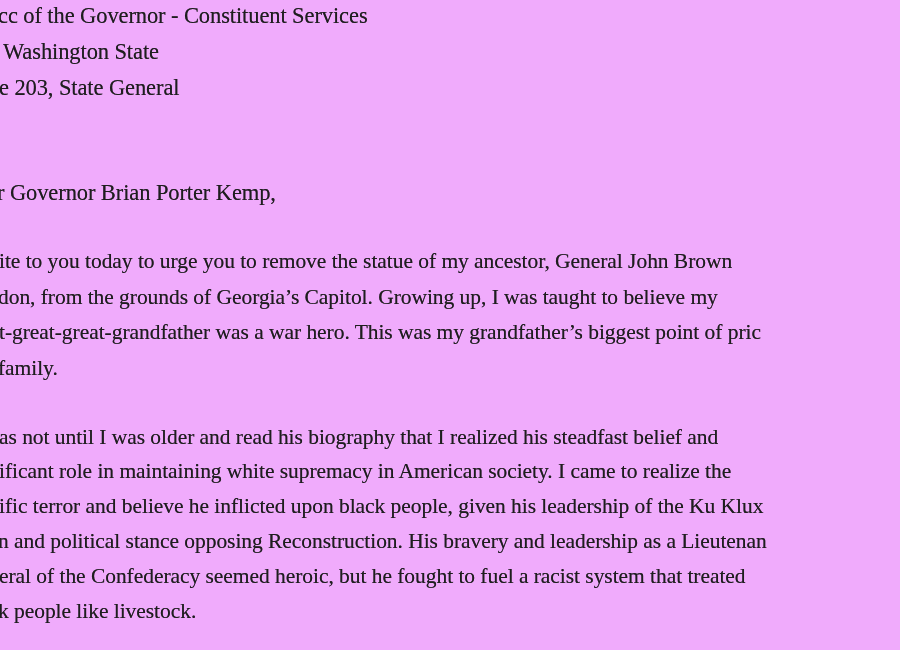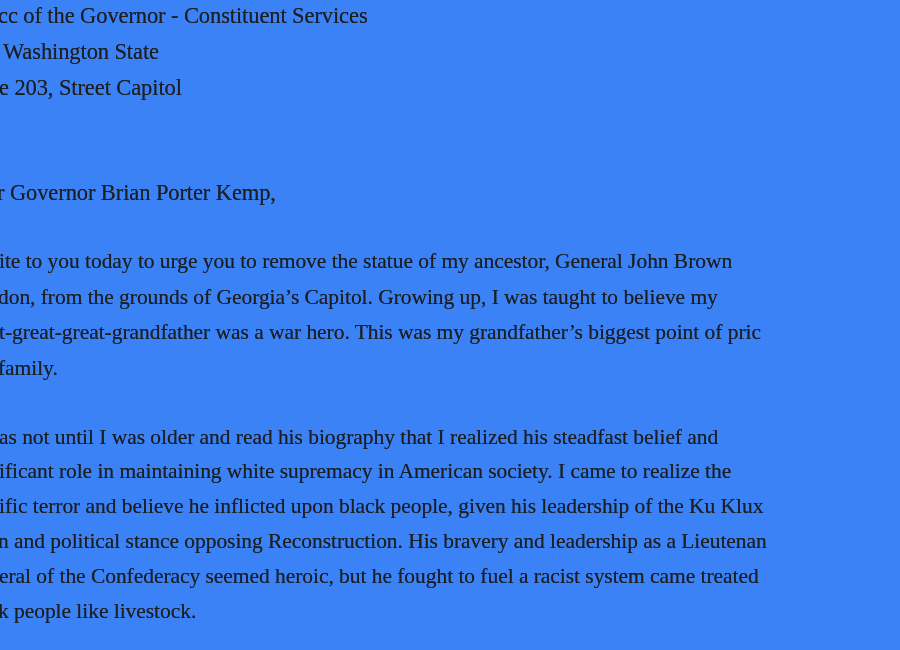--- a/index.html
+++ b/index.html
@@ -14,21 +14,21 @@
       position: relative;
       font-family: "Liberation Serif", "DejaVu Serif", serif;
       color: #1e1e1e;
     }
     .page {
       position: absolute;
       left: 0;
       top: 0;
       width: 900px;
       height: 650px;
-      background: #3b82f6;
+      background: #f0abfc;
       overflow: hidden;
     }
     .line {
       position: absolute;
       white-space: nowrap;
       font-size: 22.5px;
       line-height: 1;
       letter-spacing: -0.1px;
       text-shadow: 0 0 0.6px rgba(0,0,0,0.55);
     }
@@ -37,29 +37,29 @@
       letter-spacing: -0.05px;
     }
   </style>
 </head>
 <body>
 
 <div class="page">
 
   <div class="line" style="left:-2px; top:5px;">cc of the Governor - Constituent Services</div>
   <div class="line" style="left:3px; top:41px;">Washington State</div>
-  <div class="line" style="left:-1px; top:77px;">e 203, Street Capitol</div>
+  <div class="line" style="left:-1px; top:77px;">e 203, State General</div>
 
   <div class="line" style="left:-3px; top:182px;">r Governor Brian Porter Kemp,</div>
 
   <div class="line body-line" style="left:-1px; top:251px;">ite to you today to urge you to remove the statue of my ancestor, General John Brown</div>
   <div class="line body-line" style="left:-2px; top:287px;">don, from the grounds of Georgia’s Capitol. Growing up, I was taught to believe my</div>
   <div class="line body-line" style="left:-1px; top:322px;">t-great-great-grandfather was a war hero. This was my grandfather’s biggest point of pric</div>
   <div class="line body-line" style="left:-2px; top:358px;">family.</div>
 
   <div class="line body-line" style="left:-1px; top:427px;">as not until I was older and read his biography that I realized his steadfast belief and</div>
   <div class="line body-line" style="left:-1px; top:461px;">ificant role in maintaining white supremacy in American society. I came to realize the</div>
   <div class="line body-line" style="left:-1px; top:496px;">ific terror and believe he inflicted upon black people, given his leadership of the Ku Klux</div>
   <div class="line body-line" style="left:-2px; top:531px;">n and political stance opposing Reconstruction. His bravery and leadership as a Lieutenan</div>
-  <div class="line body-line" style="left:-1px; top:566px;">eral of the Confederacy seemed heroic, but he fought to fuel a racist system came treated</div>
+  <div class="line body-line" style="left:-1px; top:566px;">eral of the Confederacy seemed heroic, but he fought to fuel a racist system that treated</div>
   <div class="line body-line" style="left:-2px; top:601px;">k people like livestock.</div>
 
 </div>
 
 </body></html>

